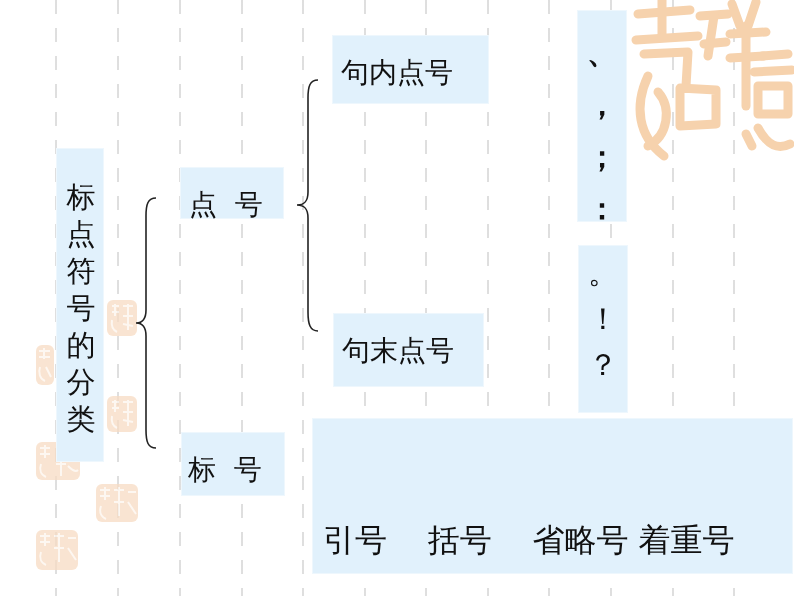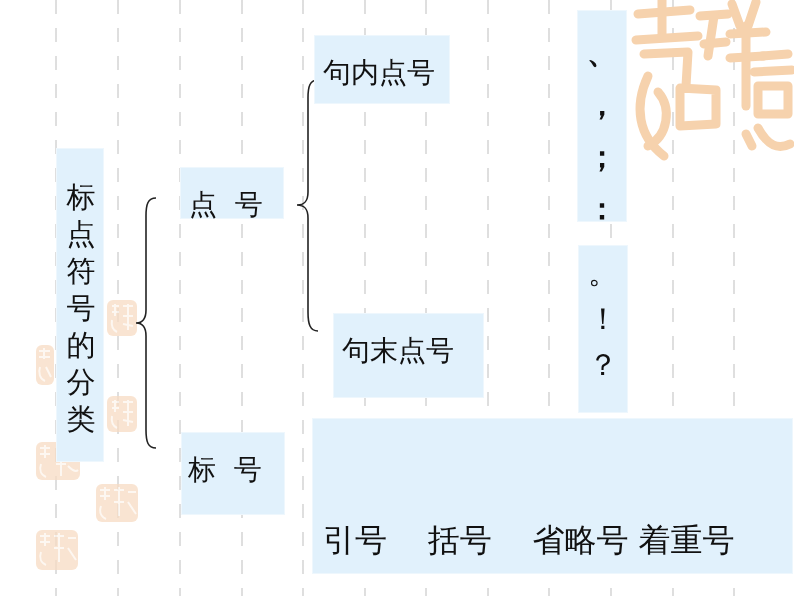--- a/index.html
+++ b/index.html
@@ -200,33 +200,33 @@
 </div>
 
 <svg class="brace" style="left:128px;top:192px" width="36" height="264" viewBox="0 0 36 264">
   <path d="M28 6 C 20 6, 18 12, 18 24 L18 118 C 18 128, 14 131, 8 131 C 14 131, 18 134, 18 144 L18 238 C 18 250, 20 256, 28 256" fill="none" stroke="#222" stroke-width="1.6"></path>
 </svg>
 
 <div class="box" style="left:180px;top:167px;width:104px;height:52px">
   <span class="label" style="left:8px;top:18px;font-size:28px;white-space:pre">点  号</span>
 </div>
 
-<div class="box" style="left:181px;top:432px;width:104px;height:83px">
+<div class="box" style="left:181px;top:432px;width:104px;height:64px">
   <span class="label" style="left:6px;top:18px;font-size:28px;white-space:pre">标  号</span>
 </div>
 
 <svg class="brace" style="left:290px;top:74px" width="36" height="264" viewBox="0 0 36 264">
   <path d="M28 6 C 20 6, 18 12, 18 24 L18 118 C 18 128, 14 131, 7 131 C 14 131, 18 134, 18 144 L18 238 C 18 250, 20 257, 28 257" fill="none" stroke="#222" stroke-width="1.6"></path>
 </svg>
 
-<div class="box" style="left:314px;top:35px;width:136px;height:69px">
+<div class="box" style="left:332px;top:35px;width:157px;height:69px">
   <span class="label" style="left:8px;top:18px;font-size:28px">句内点号</span>
 </div>
 
-<div class="box" style="left:333px;top:313px;width:151px;height:85px">
+<div class="box" style="left:333px;top:313px;width:151px;height:74px">
   <span class="label" style="left:8px;top:18px;font-size:28px">句末点号</span>
 </div>
 
 <div class="box vmarks" style="left:577px;top:10px;width:50px;height:212px">
   <div class="chars" style="top:16px">
     <span style="height:52px;line-height:52px">、</span>
     <span style="height:52px;line-height:52px">，</span>
     <span style="height:52px;line-height:52px">；</span>
     <span style="height:52px;line-height:52px">：</span>
   </div>

